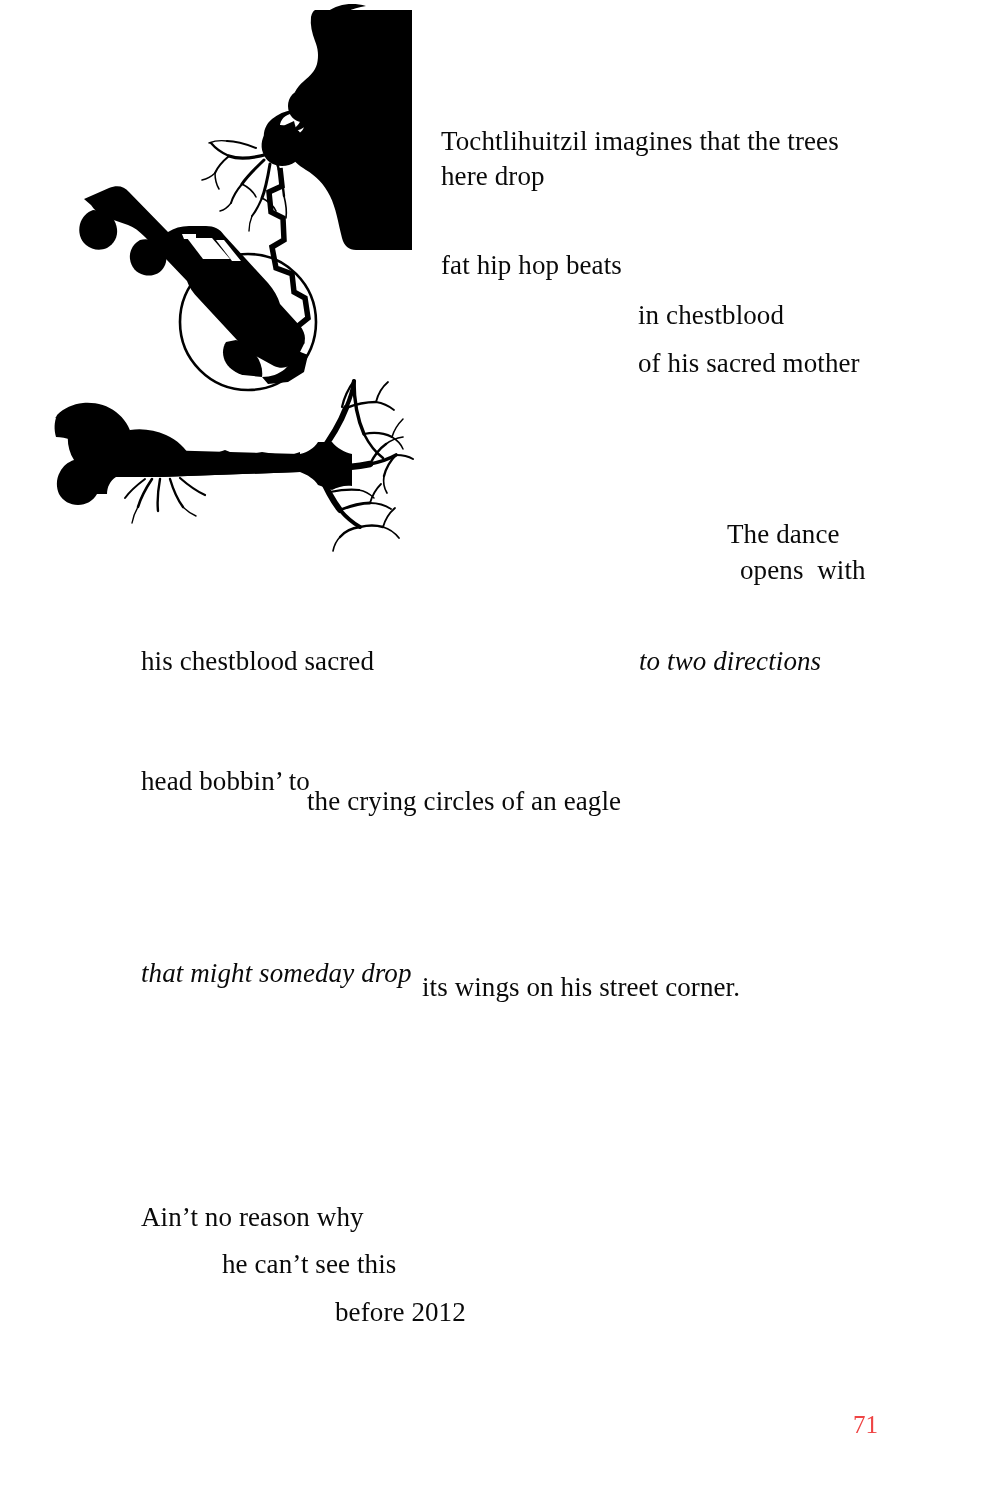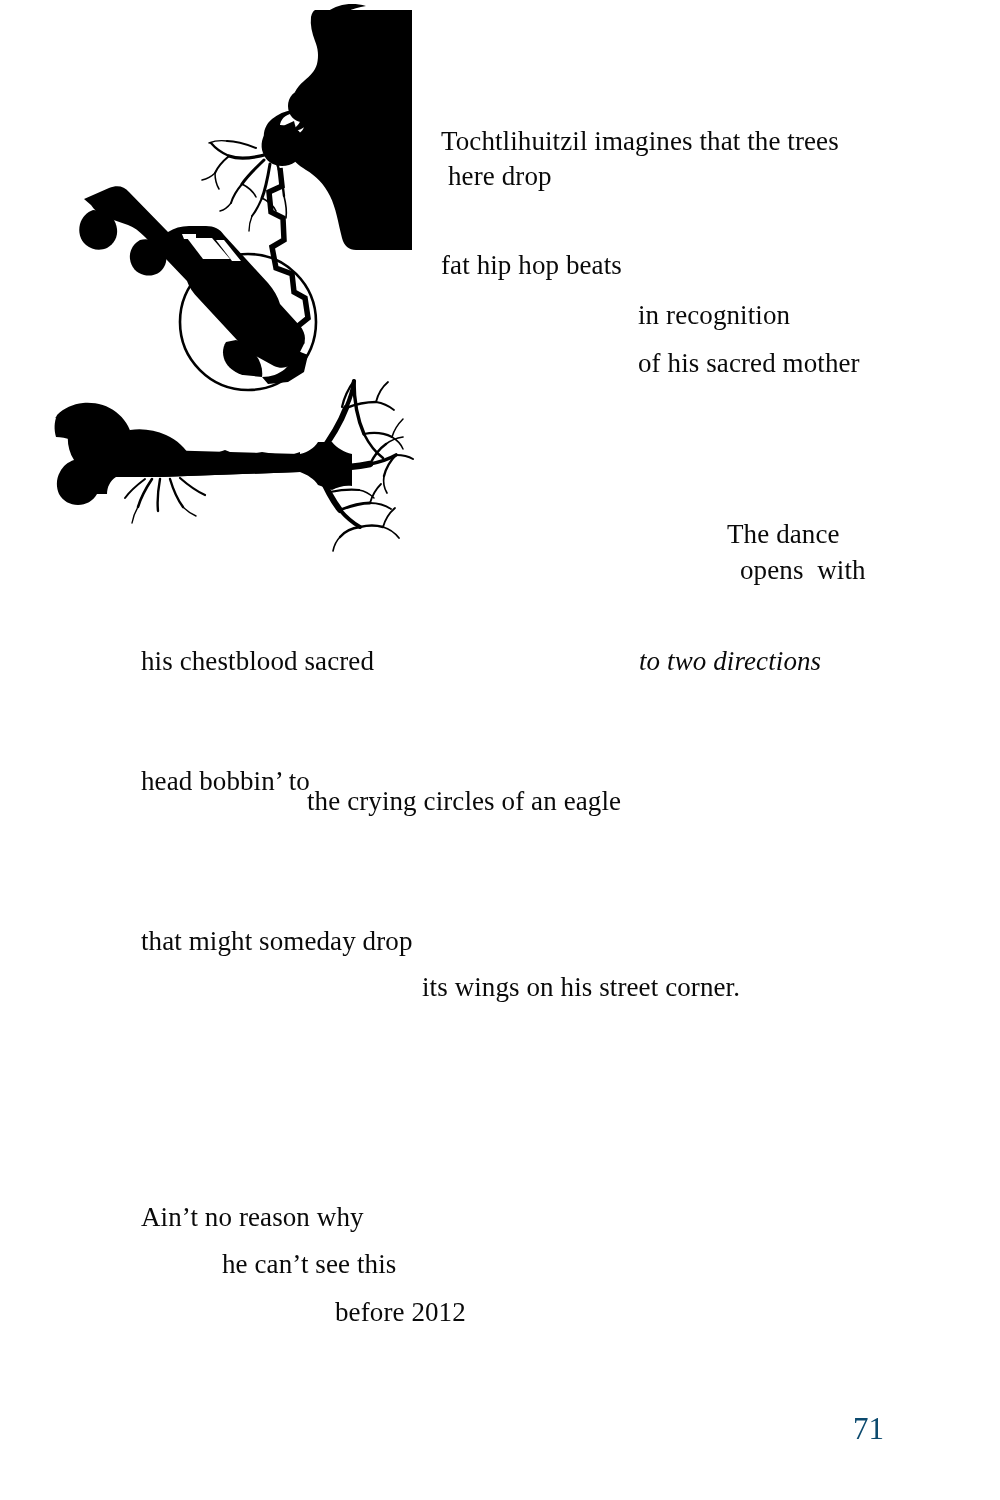--- a/index.html
+++ b/index.html
@@ -19,22 +19,22 @@
   .poem-line {
     position: absolute;
     font-size: 27px;
     line-height: 1.0;
     color: #0a0a0a;
     white-space: pre;
     letter-spacing: 0.1px;
   }
   .page-number {
     position: absolute;
-    font-size: 31px;
-    color: #0c4a6e;
+    font-size: 25px;
+    color: #ef4444;
     white-space: pre;
   }
   .art {
     position: absolute;
     left: 0;
     top: 0;
     width: 1000px;
     height: 1500px;
     pointer-events: none;
   }
@@ -291,31 +291,31 @@
         <path d="M370,503 C372,496 376,489 381,484" stroke-width="1.8"></path>
         <path d="M330,492 C340,490 350,489 359,490" stroke-width="2.2"></path>
         <path d="M359,490 C365,491 370,494 374,498" stroke-width="1.5"></path>
       </g>
 
     </svg>
   </div>
 
   <div>
     <div class="poem-line" style="left: 441px; top: 128px;">Tochtlihuitzil imagines that the trees</div>
-    <div class="poem-line" style="left: 441px; top: 163px; margin-left: 7px;">here drop</div>
+    <div class="poem-line" style="left: 441px; top: 163px;">here drop</div>
     <div class="poem-line" style="left: 441px; top: 252px;">fat hip hop beats</div>
-    <div class="poem-line" style="left: 638px; top: 302px;">in recognition</div>
+    <div class="poem-line" style="left: 638px; top: 302px;">in chestblood</div>
     <div class="poem-line" style="left: 638px; top: 350px;">of his sacred mother</div>
     <div class="poem-line" style="left: 727px; top: 521px;">The dance</div>
     <div class="poem-line" style="left: 723px; top: 557px; margin-left: 17px;">opens  with</div>
     <div class="poem-line" style="left: 141px; top: 648px;">his chestblood sacred</div>
     <div class="poem-line" style="left: 639px; top: 648px; font-style: italic;">to two directions</div>
     <div class="poem-line" style="left: 141px; top: 744px; margin-top: 24px;">head bobbin’ to</div>
     <div class="poem-line" style="left: 307px; top: 788px;">the crying circles of an eagle</div>
-    <div class="poem-line" style="left: 141px; top: 928px;">that might someday drop</div>
+    <div class="poem-line" style="left: 141px; top: 960px; font-style: italic;">that might someday drop</div>
     <div class="poem-line" style="left: 389px; top: 974px; margin-left: 33px;">its wings on his street corner.</div>
     <div class="poem-line" style="left: 141px; top: 1204px;">Ain’t no reason why</div>
     <div class="poem-line" style="left: 222px; top: 1251px;">he can’t see this</div>
     <div class="poem-line" style="left: 335px; top: 1299px;">before 2012</div>
   </div>
 
   <div class="page-number" style="left:853px; top:1411px;">71</div>
 
 </div>
 

